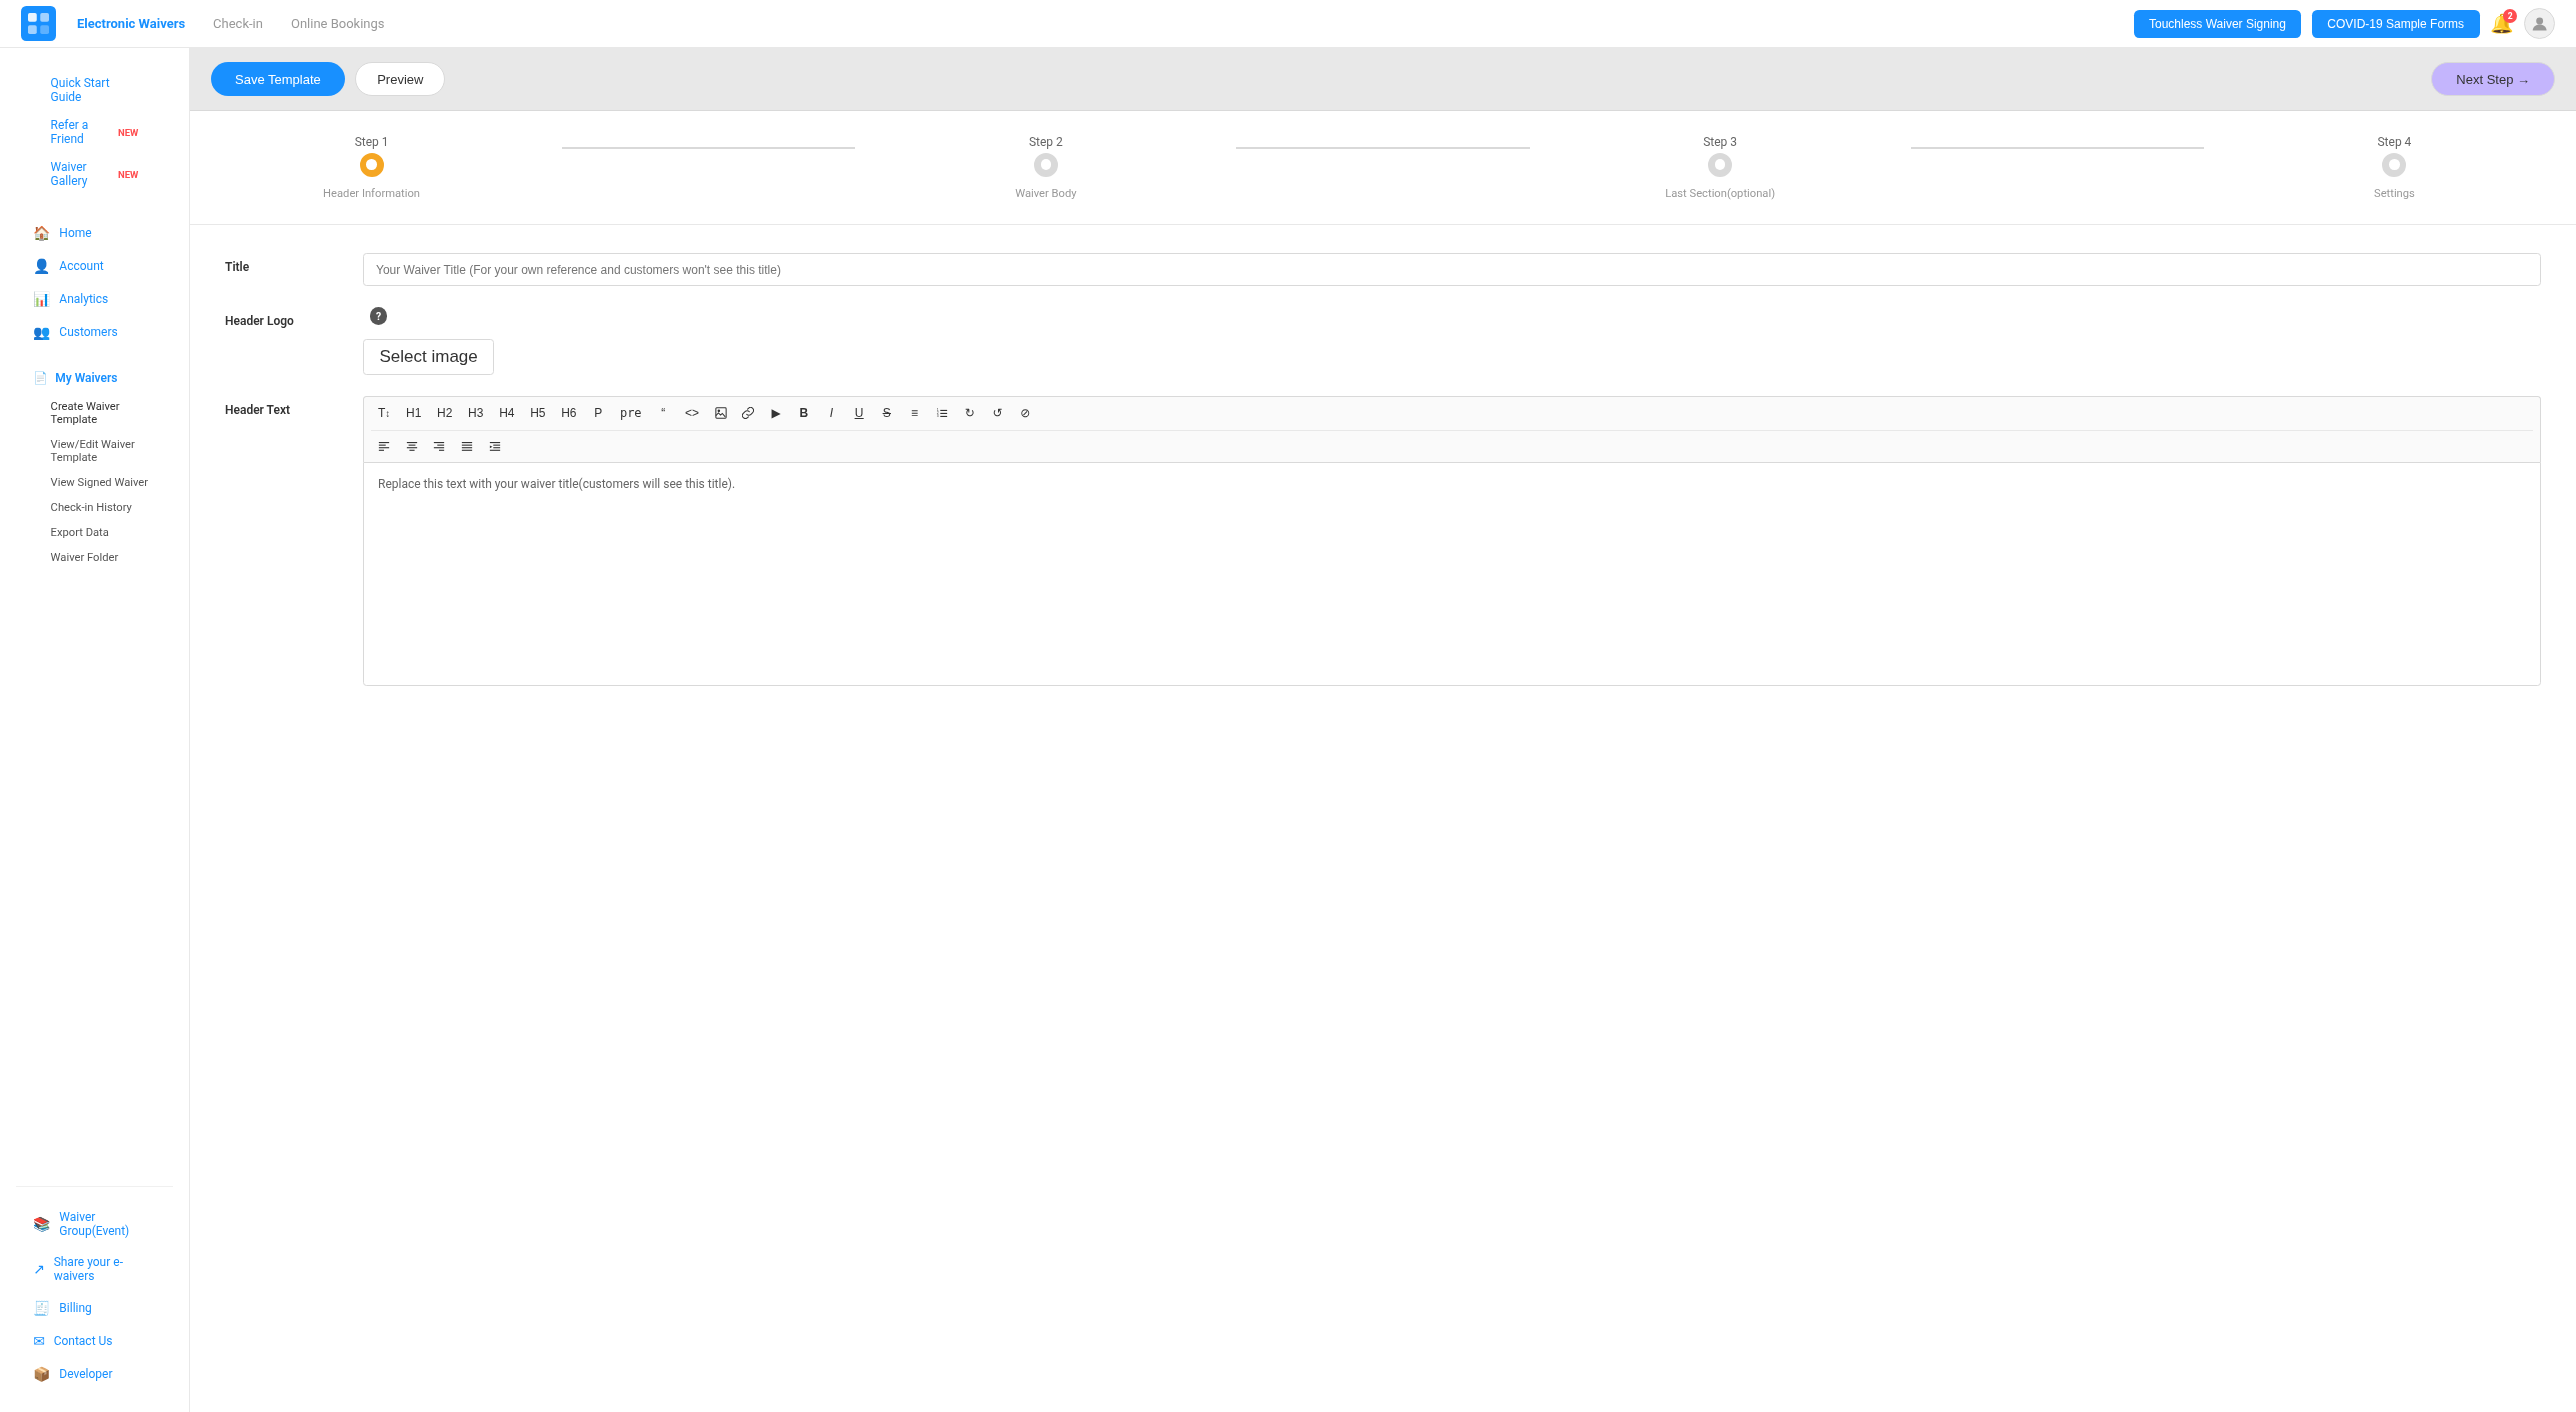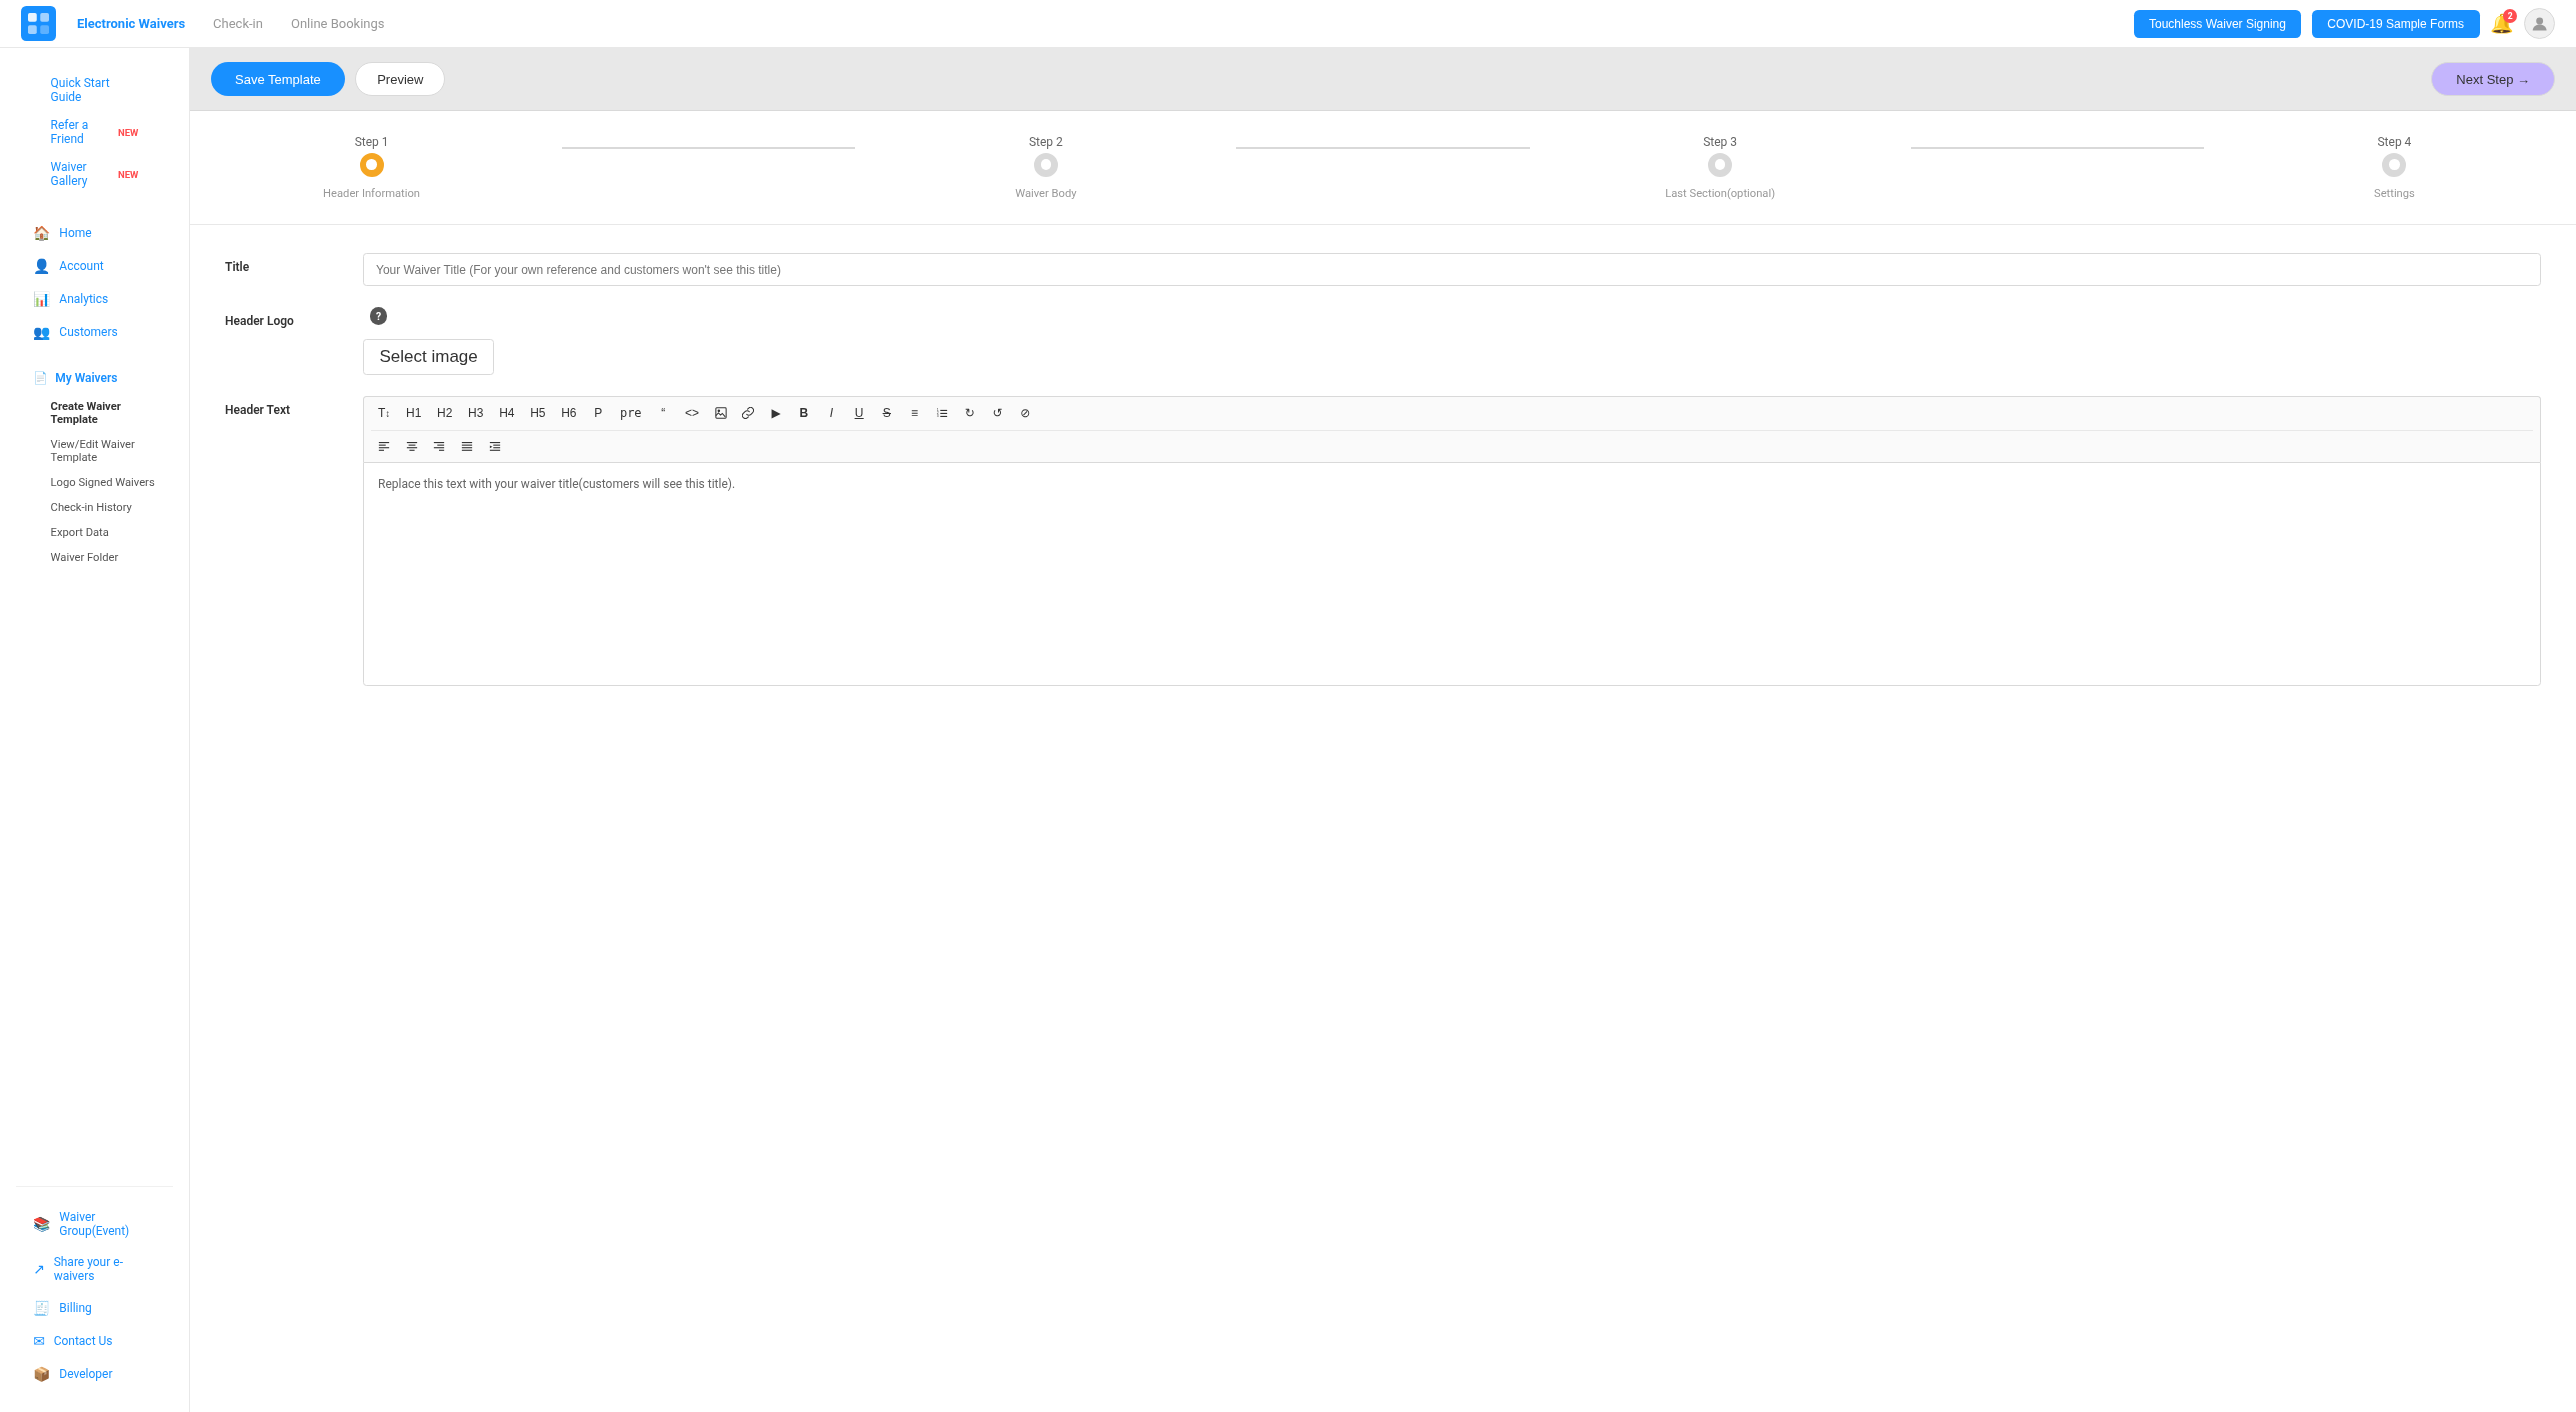--- a/index.html
+++ b/index.html
@@ -33,21 +33,21 @@
     .sidebar-link { display: block; color: #1890ff; text-decoration: none; padding: 7px 17.3px; font-size: 12px; cursor: pointer; }
     .sidebar-link-new { display: flex; align-items: center; gap: 5.2px; }
     .new-badge { color: #ff4d4f; font-size: 9.5px; font-weight: bold; }
     .sidebar-nav { margin-top: 7px; }
     .sidebar-nav-item { display: flex; align-items: center; gap: 8.6px; padding: 8.6px 17.3px; color: #1890ff; text-decoration: none; cursor: pointer; font-size: 12px; }
     .sidebar-icon { font-size: 14px; }
     .sidebar-section { margin-top: 14px; }
     .sidebar-section-title { display: flex; align-items: center; gap: 7px; padding: 8.6px 17.3px; color: #1890ff; font-weight: 600; font-size: 12px; cursor: pointer; }
     .sidebar-sub-items { padding-left: 17.3px; }
     .sidebar-sub-item { display: block; padding: 6px 17.3px; color: #555; font-size: 11.2px; cursor: pointer; text-decoration: none; }
-    .sidebar-sub-item.active { font-weight: 700; color: #333; }
+    .sidebar-sub-item.active { font-weight: 400; color: #333; }
     .sidebar-bottom { margin-top: auto; border-top: 0.9px solid #f0f0f0; padding-top: 14px; }
 
     
     .main-content { flex: 1; display: flex; flex-direction: column; }
 
     
     .toolbar { background: #e8e8e8; padding: 14px 21px; display: flex; align-items: center; justify-content: space-between; border-bottom: 0.9px solid #d9d9d9; }
     .toolbar-left { display: flex; gap: 10.4px; }
     .btn-save { background: #1890ff; color: #fff; border: none; border-radius: 17.3px; padding: 8.6px 24px; font-size: 13px; cursor: pointer; font-weight: 400; }
     .btn-preview { background: #fff; color: #333; border: 0.9px solid #d9d9d9; border-radius: 17.3px; padding: 8.6px 21px; font-size: 13px; cursor: pointer; }
@@ -152,21 +152,21 @@
     </nav>
 
     <div class="sidebar-section">
       <div class="sidebar-section-title">
         <span>📄</span>
         <span>My Waivers</span>
       </div>
       <div class="sidebar-sub-items">
         <a class="sidebar-sub-item active">Create Waiver Template</a>
         <a class="sidebar-sub-item">View/Edit Waiver Template</a>
-        <a class="sidebar-sub-item">Logo Signed Waivers</a>
+        <a class="sidebar-sub-item">View Signed Waiver</a>
         <a class="sidebar-sub-item">Check-in History</a>
         <a class="sidebar-sub-item">Export Data</a>
         <a class="sidebar-sub-item">Waiver Folder</a>
       </div>
     </div>
 
     <div class="sidebar-bottom">
       <a class="sidebar-nav-item">
         <span class="sidebar-icon">📚</span>
         <span>Waiver Group(Event)</span>

